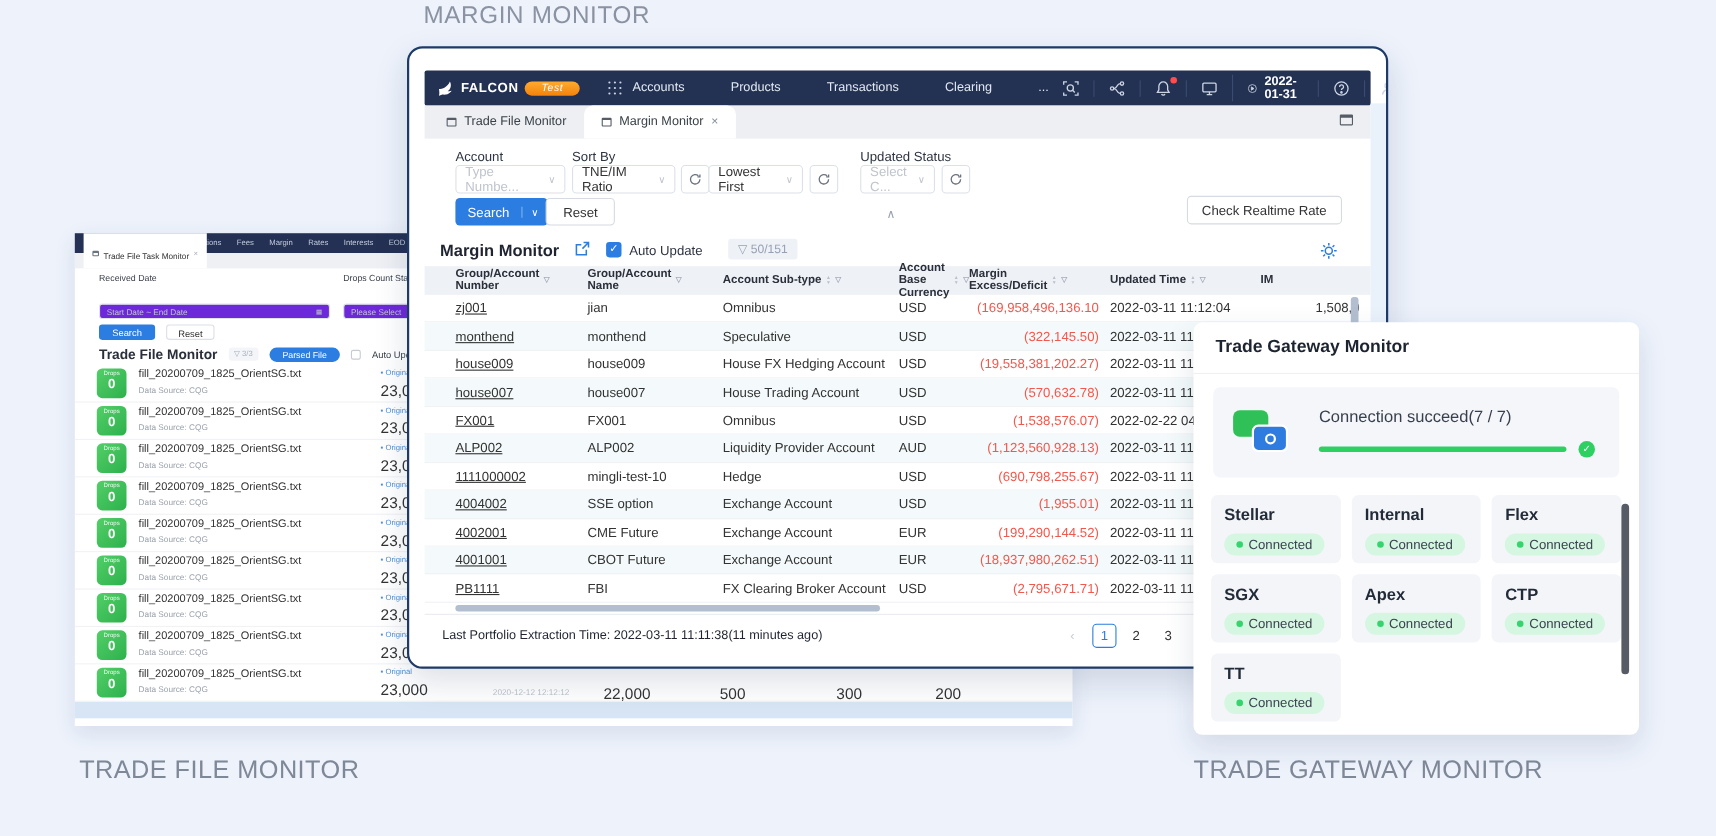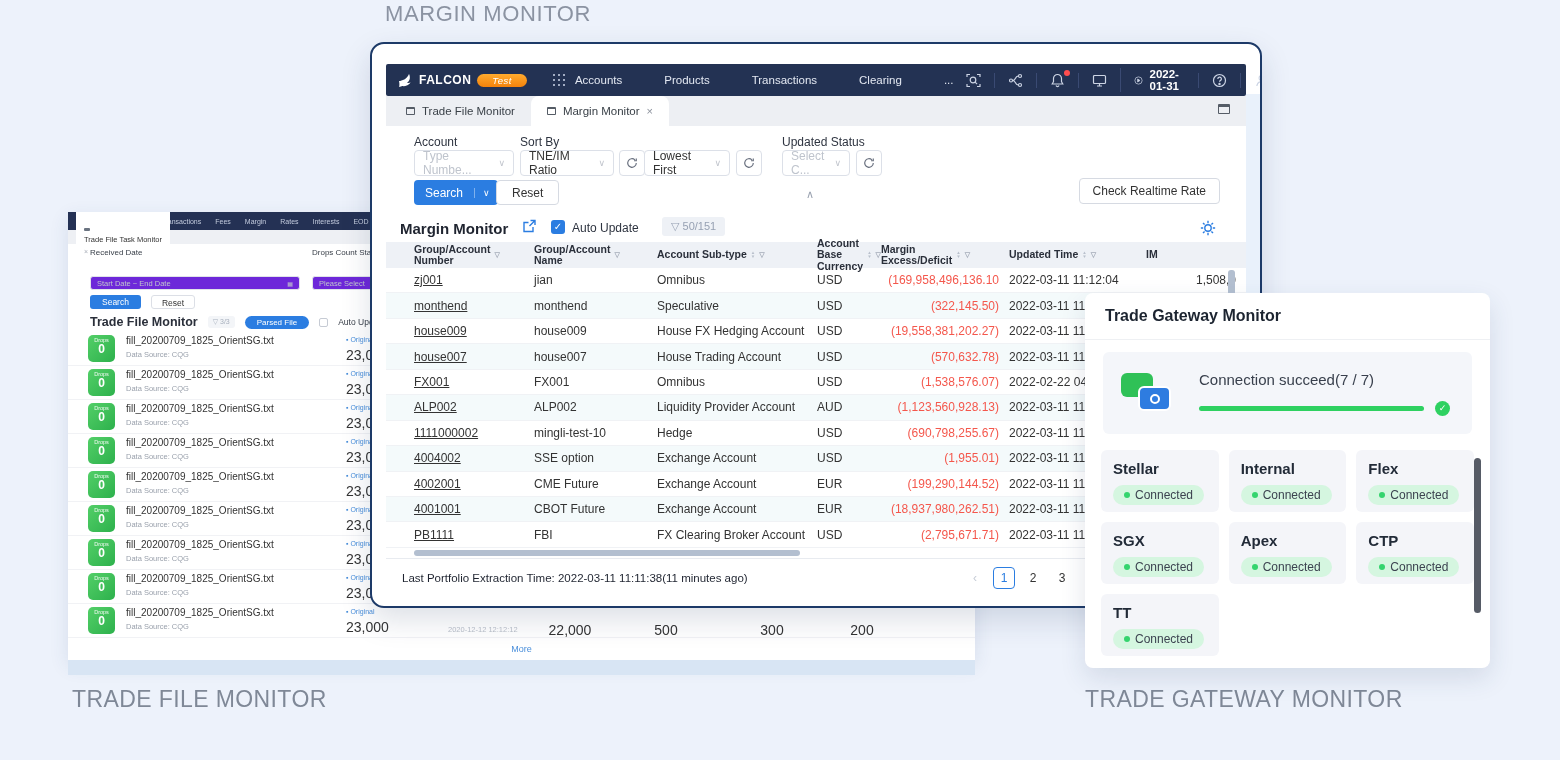--- a/index.html
+++ b/index.html
@@ -11,21 +11,21 @@
   .bl-left { left:72px; } .bl-right { left:1085px; }
 
   
   .fw { position:absolute; left:68px; top:212px; width:907px; height:448px; background:#fff;
         box-shadow:0 6px 18px rgba(50,70,120,.12); z-index:1; }
   .fw-nav { height:18px; background:#243154; display:flex; align-items:center; padding:0 12px; gap:13px; }
   .fw-brand { display:flex; align-items:center; gap:3px; color:#fff; font-weight:bold; font-size:8px; letter-spacing:.5px; }
   .fw-grid { color:#9fb0d0; font-size:8px; line-height:1; }
   .fw-menu { display:flex; gap:14px; font-size:7px; color:#c3cbdd; }
   .fw-tabbar { height:14px; background:#eef0f4; display:flex; align-items:flex-end; padding-left:8px; }
-  .fw-tab { background:#fff; height:13px; padding:16px 8px; display:flex; gap:4px; font-size:7.5px; color:#333;flex-direction:column; }
+  .fw-tab { background:#fff; height:13px; padding:16px 8px; display:flex; gap:4px; font-size:7.5px; color:#333; }
   .fw-tab .x { color:#a9aeb8; font-size:7px; }
   .win-ico-s { width:6px; height:5px; border:1px solid #6a7380; border-top:2px solid #6a7380; border-radius:1px; display:inline-block; }
   .fw-filters { padding:4px 22px 0; display:flex; gap:12px; }
   .fw-fg .lbl { font-size:8px; color:#3a404a; margin-bottom:19px; }
   .fw-ctl { height:14px; border:1px solid #e0e3e9; border-radius:3px; display:flex; align-items:center;
             justify-content:space-between; padding:0 6px; font-size:7.5px; color:#c0c4cc; background:#6d28d9; }
   .fw-ctl .cv { font-size:6px; color:#c0c4cc; }
   .fw-btns { padding:5px 22px 0; display:flex; gap:10px; }
   .fw-search { background:#2b7de1; color:#fff; font-size:8.5px; border:none; border-radius:3px; padding:2px 12px; height:14px; }
   .fw-reset { background:#fff; color:#333; font-size:8.5px; border:1px solid #dcdfe6; border-radius:3px; padding:2px 10px; height:14px; }
@@ -371,21 +371,20 @@
           <span class="fw-src">Data Source: CQG</span>
           <span class="fw-tag">▪ Original</span>
           <span class="fw-amt">23,000</span>
           <span class="fw-rt">2020-12-12 12:12:12</span>
           <span class="fw-c" style="left:502px">22,000</span>
           <span class="fw-c" style="left:598px">500</span>
           <span class="fw-c" style="left:704px">300</span>
           <span class="fw-c" style="left:794px">200</span>
         </div>
       </div>
-    <div class="fw-more">More</div>
     <div class="fw-strip"></div>
   </div>
 
   <div class="mw">
     <div class="mw-in">
       <div class="mw-rightstrip"></div>
       <div class="mw-nav">
         <span class="mw-brand">
           <svg width="15" height="15" viewBox="0 0 15 15">
               <path d="M1 8C4 8 9 6 11 1c0 0 3 5-2 9 2 0 3.5-.5 3.5-.5S10 14 4 13c0 0-2 1-3 1 1-2 0-6 0-6z" fill="#fff"></path>

